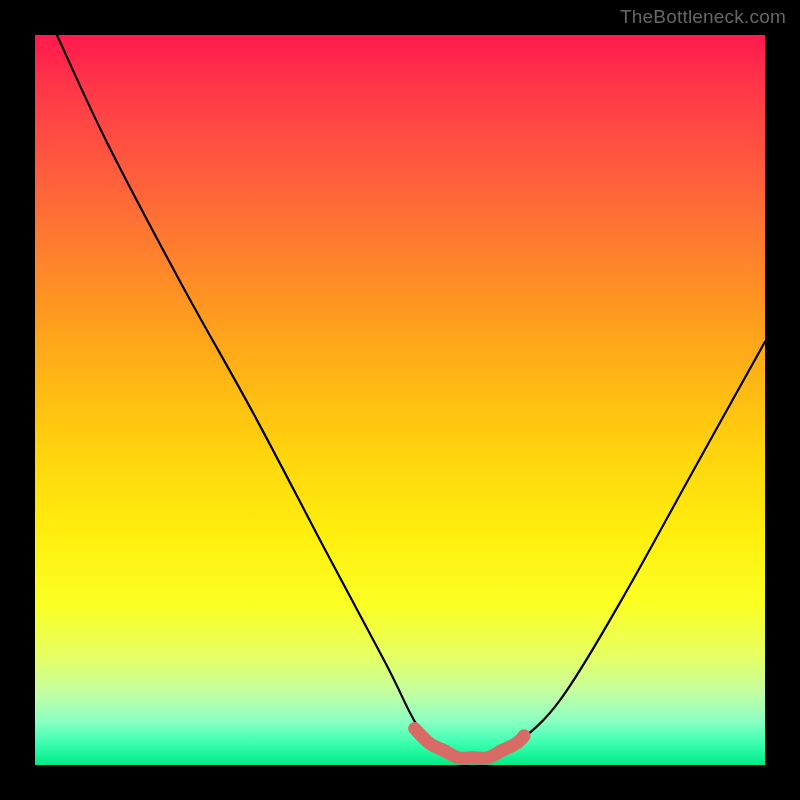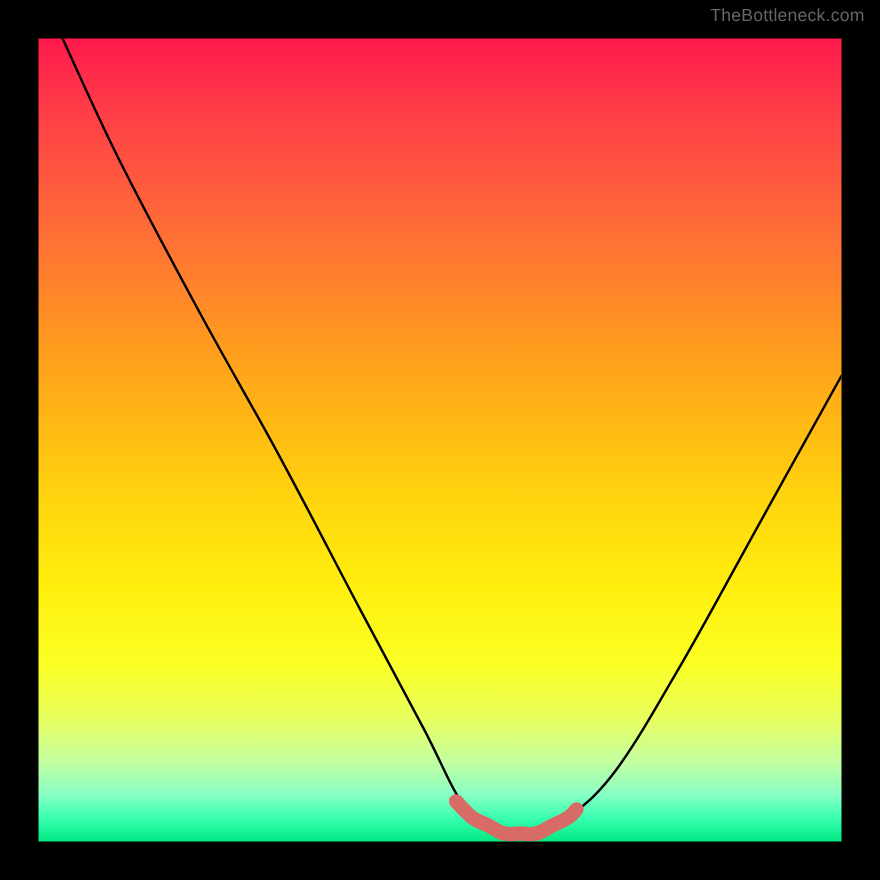--- a/index.html
+++ b/index.html
@@ -48,21 +48,21 @@
     top: 35px;
     width: 730px;
     height: 730px;
     pointer-events: none;
   }
   .watermark {
     position: absolute;
     top: 6px;
     right: 14px;
     color: #666;
-    font-size: 16px;
+    font-size: 19px;
     font-weight: 400;
     letter-spacing: 0.2px;
   }
 </style>
 </head>
 <body>
 
 <div class="frame">
   <div class="plot-area"></div>
 

